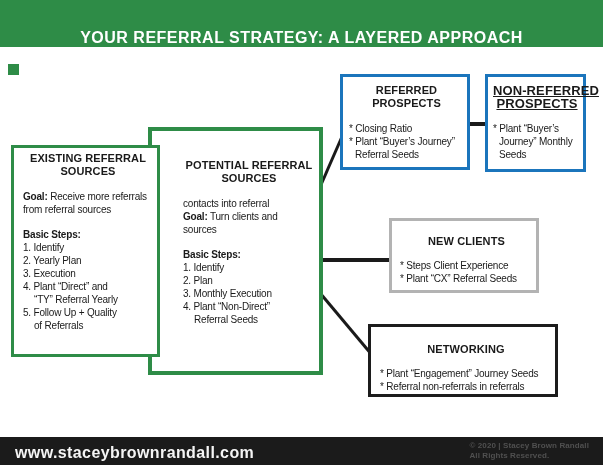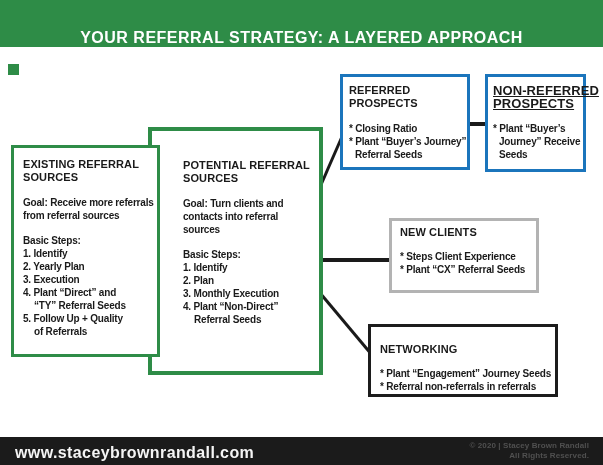--- a/index.html
+++ b/index.html
@@ -4,47 +4,47 @@
 <style>
   html,body{margin:0;padding:0;background:#fff;}
   .stage{position:relative;width:603px;height:465px;background:#fff;overflow:hidden;
          font-family:"Liberation Sans",sans-serif;color:#1a1a1a;}
   .header{position:absolute;left:0;top:0;width:603px;height:47px;background:var(--green,#2E8C47);
           display:flex;align-items:flex-end;justify-content:center;}
   .header .title{color:#fff;font-weight:bold;font-size:16px;letter-spacing:.5px;white-space:nowrap;}
   .sq{position:absolute;left:8px;top:64px;width:11px;height:11px;background:var(--green,#2E8C47);}
   .connectors{position:absolute;left:0;top:0;z-index:1;}
   .box{position:absolute;background:#fff;z-index:2;box-sizing:border-box;}
-  .box-title{font-weight:bold;font-size:11px;line-height:13px;letter-spacing:.1px;margin-bottom:12px;}
+  .box-title{font-weight:bold;font-size:11px;line-height:13px;letter-spacing:.1px;margin-bottom:12px;text-align:center;}
   .box-title div{white-space:nowrap;}
-  .line{font-size:10px;line-height:13px;white-space:nowrap;letter-spacing:-.2px;font-weight:bold;}
+  .line{font-size:10px;line-height:13px;white-space:nowrap;letter-spacing:-.2px;}
   .goal{margin-bottom:12px;}
   .goal b{letter-spacing:-.2px;}
   .steps-label{font-weight:bold;}
   .c1{margin-left:6px;}   
   .c2{margin-left:11px;}  
 
   .existing{left:11px;top:145px;width:149px;height:212px;border:3px solid var(--green,#2E8C47);
-            padding:10px 4px 0 9px;z-index:3;}
+            padding:4px 4px 0 9px;z-index:3;}
   .potential{left:148px;top:127px;width:175px;height:248px;border:4px solid var(--green,#2E8C47);
              padding:28px 4px 0 31px;z-index:2;}
   .referred{left:340px;top:74px;width:130px;height:96px;border:3px solid var(--blue,#1B75BC);
             padding:7px 3px 0 6px;}
   .non-referred{left:485px;top:74px;width:101px;height:98px;border:3px solid var(--blue,#1B75BC);
             padding:7px 2px 0 5px;}
   .non-referred .box-title{font-size:13px;text-decoration:underline;}
   .new-clients{left:389px;top:218px;width:150px;height:75px;border:3px solid var(--gray_border,#B3B3B3);
-            padding:5px 3px 0 8px;}
+            padding:14px 3px 0 8px;}
   .networking{left:368px;top:324px;width:190px;height:73px;border:3px solid var(--dark,#1C1C1C);
             padding:16px 3px 0 9px;}
   .new-clients .box-title,.networking .box-title{margin-bottom:11px;}
 
   .footer{position:absolute;left:0;top:437px;width:603px;height:28px;background:var(--footer_bg,#1B1B1B);}
   .site{position:absolute;left:15px;top:7px;color:#f5f5f5;font-weight:bold;font-size:16px;letter-spacing:.4px;}
-  .copy{position:absolute;right:14px;top:4px;text-align:right;color:var(--footer_muted,#4F4F4F);
+  .copy{position:absolute;right:14px;top:4px;color:var(--footer_muted,#4F4F4F);
         font-size:8px;font-weight:bold;line-height:10px;letter-spacing:.1px;}
 </style>
 </head>
 <body>
 
 <div class="stage">
 
   <div class="header">
     <div class="title">YOUR REFERRAL STRATEGY: A LAYERED APPROACH</div>
   </div>
@@ -66,34 +66,34 @@
     <div class="goal">
       <div class="line"><b>Goal:</b><span> Receive more referrals</span></div>
       <div class="line">from referral sources</div>
     </div>
     <div class="steps">
       <div class="line steps-label">Basic Steps:</div>
       <div class="line">1. Identify</div>
       <div class="line">2. Yearly Plan</div>
       <div class="line">3. Execution</div>
       <div class="line">4. Plant “Direct” and</div>
-      <div class="line c2">“TY” Referral Seeds</div>
+      <div class="line c2">“TY” Referral Yearly</div>
       <div class="line">5. Follow Up + Quality</div>
       <div class="line c2">of Referrals</div>
     </div>
   </div>
 
   <div class="box potential">
     <div class="box-title">
       <div>POTENTIAL REFERRAL</div>
       <div>SOURCES</div>
     </div>
     <div class="goal">
+      <div class="line">contacts into referral</div>
       <div class="line"><b>Goal:</b><span> Turn clients and</span></div>
-      <div class="line">contacts into referral</div>
       <div class="line">sources</div>
     </div>
     <div class="steps">
       <div class="line steps-label">Basic Steps:</div>
       <div class="line">1. Identify</div>
       <div class="line">2. Plan</div>
       <div class="line">3. Monthly Execution</div>
       <div class="line">4. Plant “Non-Direct”</div>
       <div class="line c2">Referral Seeds</div>
     </div>
@@ -108,21 +108,21 @@
     <div class="line">* Plant “Buyer’s Journey”</div>
     <div class="line c1">Referral Seeds</div>
   </div>
 
   <div class="box non-referred">
     <div class="box-title">
       <div>NON-REFERRED</div>
       <div>PROSPECTS</div>
     </div>
     <div class="line">* Plant “Buyer’s</div>
-    <div class="line c1">Journey” Receive</div>
+    <div class="line c1">Journey” Monthly</div>
     <div class="line c1">Seeds</div>
   </div>
 
   <div class="box new-clients">
     <div class="box-title">
       <div>NEW CLIENTS</div>
     </div>
     <div class="line">* Steps Client Experience</div>
     <div class="line">* Plant “CX” Referral Seeds</div>
   </div>

